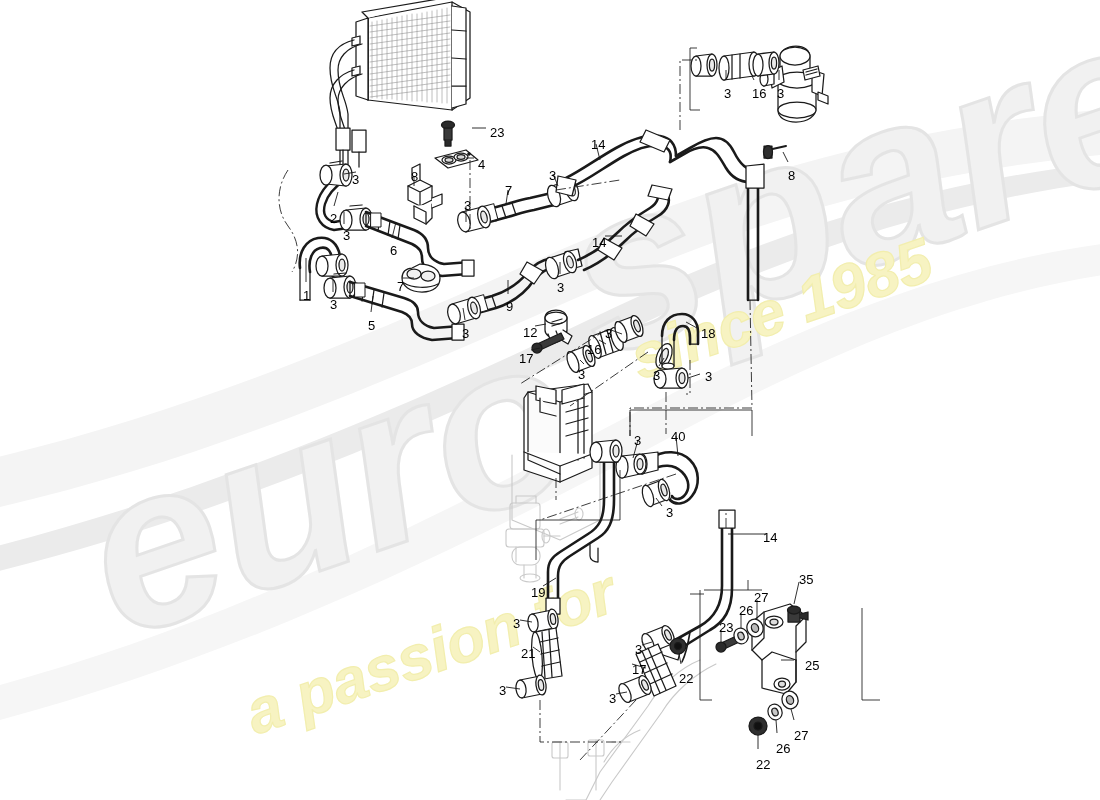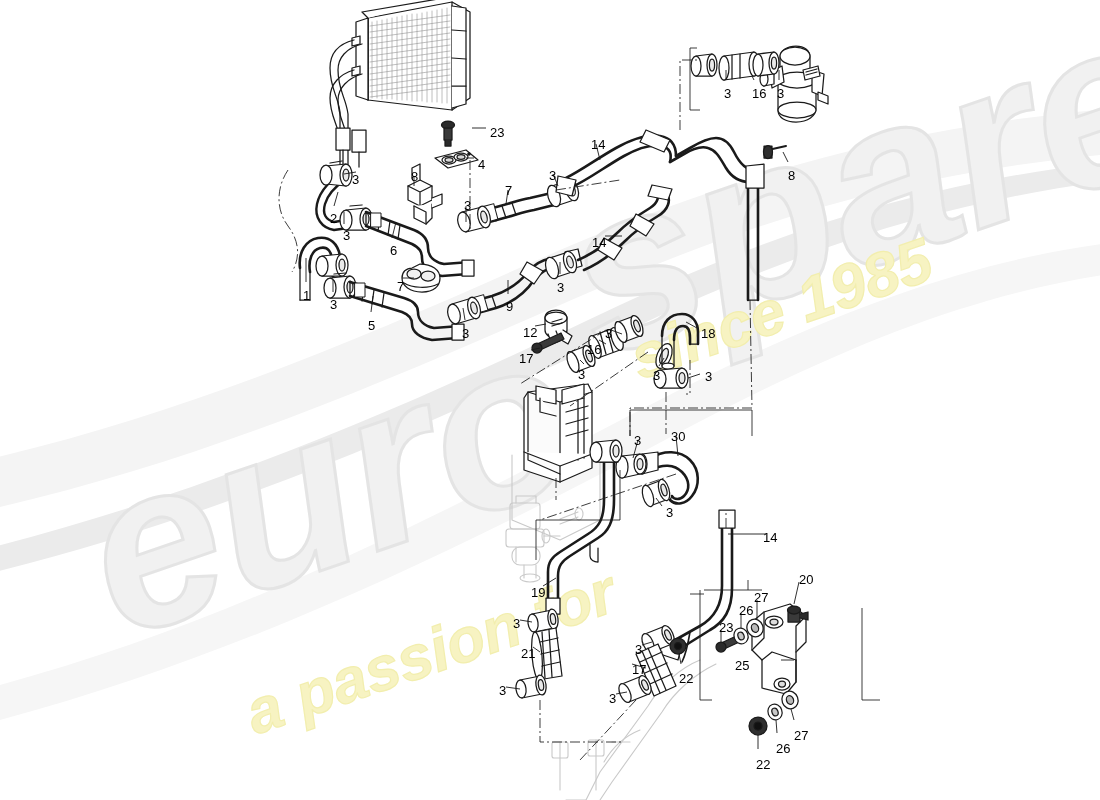--- a/index.html
+++ b/index.html
@@ -660,34 +660,34 @@
     <div class="lbl" style="left:788px;top:169px;">8</div>
     <div class="lbl" style="left:523px;top:326px;">12</div>
     <div class="lbl" style="left:519px;top:352px;">17</div>
     <div class="lbl" style="left:587px;top:343px;">16</div>
     <div class="lbl" style="left:605px;top:327px;">3</div>
     <div class="lbl" style="left:578px;top:368px;">3</div>
     <div class="lbl" style="left:653px;top:369px;">3</div>
     <div class="lbl" style="left:701px;top:327px;text-align:right;">18</div>
     <div class="lbl" style="left:705px;top:370px;">3</div>
     <div class="lbl" style="left:634px;top:434px;">3</div>
-    <div class="lbl" style="left:671px;top:430px;">30</div>
+    <div class="lbl" style="left:671px;top:430px;">40</div>
     <div class="lbl" style="left:666px;top:506px;">3</div>
     <div class="lbl" style="left:531px;top:586px;text-align:right;">19</div>
     <div class="lbl" style="left:513px;top:617px;">3</div>
     <div class="lbl" style="left:521px;top:647px;">21</div>
     <div class="lbl" style="left:499px;top:684px;">3</div>
     <div class="lbl" style="left:635px;top:643px;">3</div>
     <div class="lbl" style="left:620px;top:663px;margin-left:12px;">17</div>
     <div class="lbl" style="left:609px;top:692px;">3</div>
     <div class="lbl" style="left:679px;top:672px;">22</div>
     <div class="lbl" style="left:719px;top:621px;">23</div>
     <div class="lbl" style="left:739px;top:604px;">26</div>
     <div class="lbl" style="left:754px;top:591px;">27</div>
-    <div class="lbl" style="left:799px;top:573px;">20</div>
-    <div class="lbl" style="left:735px;top:659px;">25</div>
+    <div class="lbl" style="left:799px;top:573px;">35</div>
+    <div class="lbl" style="left:805px;top:659px;">25</div>
     <div class="lbl" style="left:794px;top:729px;">27</div>
     <div class="lbl" style="left:776px;top:742px;">26</div>
     <div class="lbl" style="left:756px;top:758px;">22</div>
     <div class="lbl" style="left:763px;top:531px;">14</div>
   </div>
 
 </div>
 
 </body></html>

